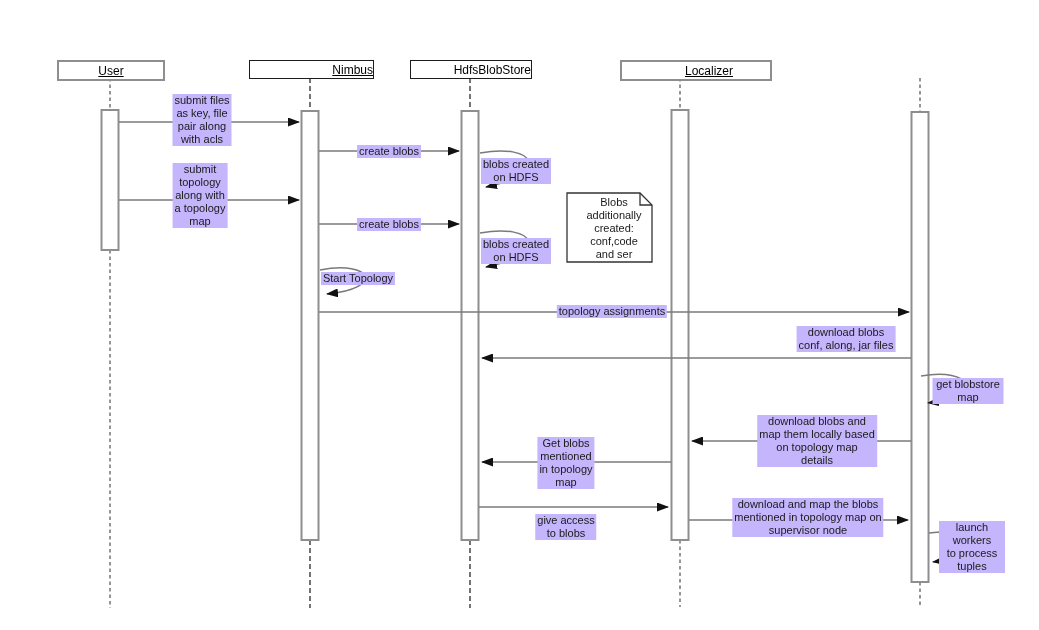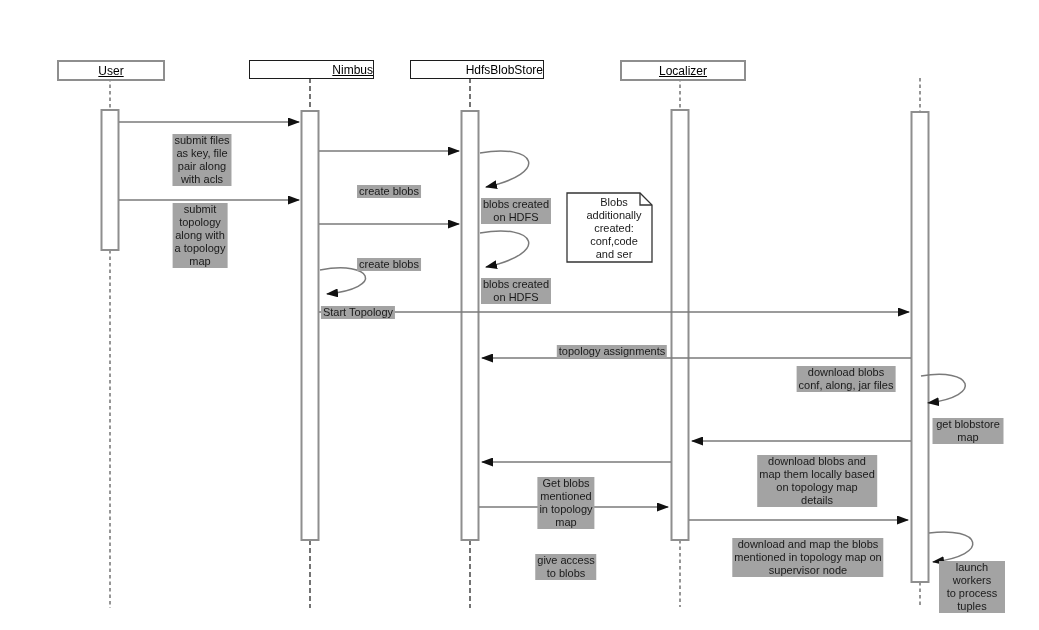--- a/index.html
+++ b/index.html
@@ -3,22 +3,22 @@
 <meta charset="utf-8">
 <style>
   html,body{margin:0;padding:0;background:#ffffff;}
   .stage{
     position:relative;width:1039px;height:630px;background:#ffffff;
     font-family:"Liberation Sans",sans-serif;color:#1a1a1a;overflow:hidden;
   }
   svg.layer{position:absolute;left:0;top:0;}
   .lbl{
     position:absolute;transform:translateX(-50%);
-    background:#a3a3a3;font-size:11px;line-height:13px;text-align:center;
-    white-space:pre-line;padding:0 2px;color:#1a1a1a;margin-top:40px;
+    background:#c4b5fd;font-size:11px;line-height:13px;text-align:center;
+    white-space:pre-line;padding:0 2px;color:#1a1a1a;
   }
   .hdr{
     position:absolute;height:17px;background:#ffffff;
     display:flex;align-items:center;justify-content:center;
     font-size:12px;color:#000;box-sizing:content-box;
   }
   .hdr.gray{border:2px solid #8e8e8e;}
   .hdr.black{border:1px solid #1c1c1c;justify-content:flex-end;}
   .u{text-decoration:underline;}
   .notetext{
@@ -91,21 +91,21 @@
   <div class="lbl" style="left:516px;top:158px;">blobs created
 on HDFS</div>
   <div class="lbl" style="left:200px;top:163px;">submit
 topology
 along with
 a topology
 map</div>
   <div class="lbl" style="left:389px;top:218px;">create blobs</div>
   <div class="lbl" style="left:516px;top:238px;">blobs created
 on HDFS</div>
-  <div class="lbl" style="left:358px;top:266px;">Start Topology</div>
+  <div class="lbl" style="left:358px;top:272px;">Start Topology</div>
   <div class="lbl" style="left:612px;top:305px;">topology assignments</div>
   <div class="lbl" style="left:846px;top:326px;">download blobs
 conf, along, jar files</div>
   <div class="lbl" style="left:968px;top:378px;">get blobstore map</div>
   <div class="lbl" style="left:817px;top:415px;">download blobs and
 map them locally based
 on topology map
 details</div>
   <div class="lbl" style="left:566px;top:437px;">Get blobs
 mentioned
@@ -126,20 +126,20 @@
 created:
 conf,code
 and ser</div>
 
   <div class="hdr gray" style="left:57px;top:60px;width:104px;">
     <span class="u">User</span>
   </div>
   <div class="hdr black" style="left:249px;top:60px;width:123px;">
     <span class="u">Nimbus</span>
   </div>
-  <div class="hdr black" style="left:410px;top:60px;width:120px;padding-left:12px;">
+  <div class="hdr black" style="left:410px;top:60px;width:120px;">
     <span>HdfsBlobStore</span>
   </div>
-  <div class="hdr gray" style="left:620px;top:60px;width:122px;">
+  <div class="hdr gray" style="left:620px;top:60px;width:122px;padding-left:26px;">
     <span class="u">Localizer</span>
   </div>
 
 </div>
 
 </body></html>

